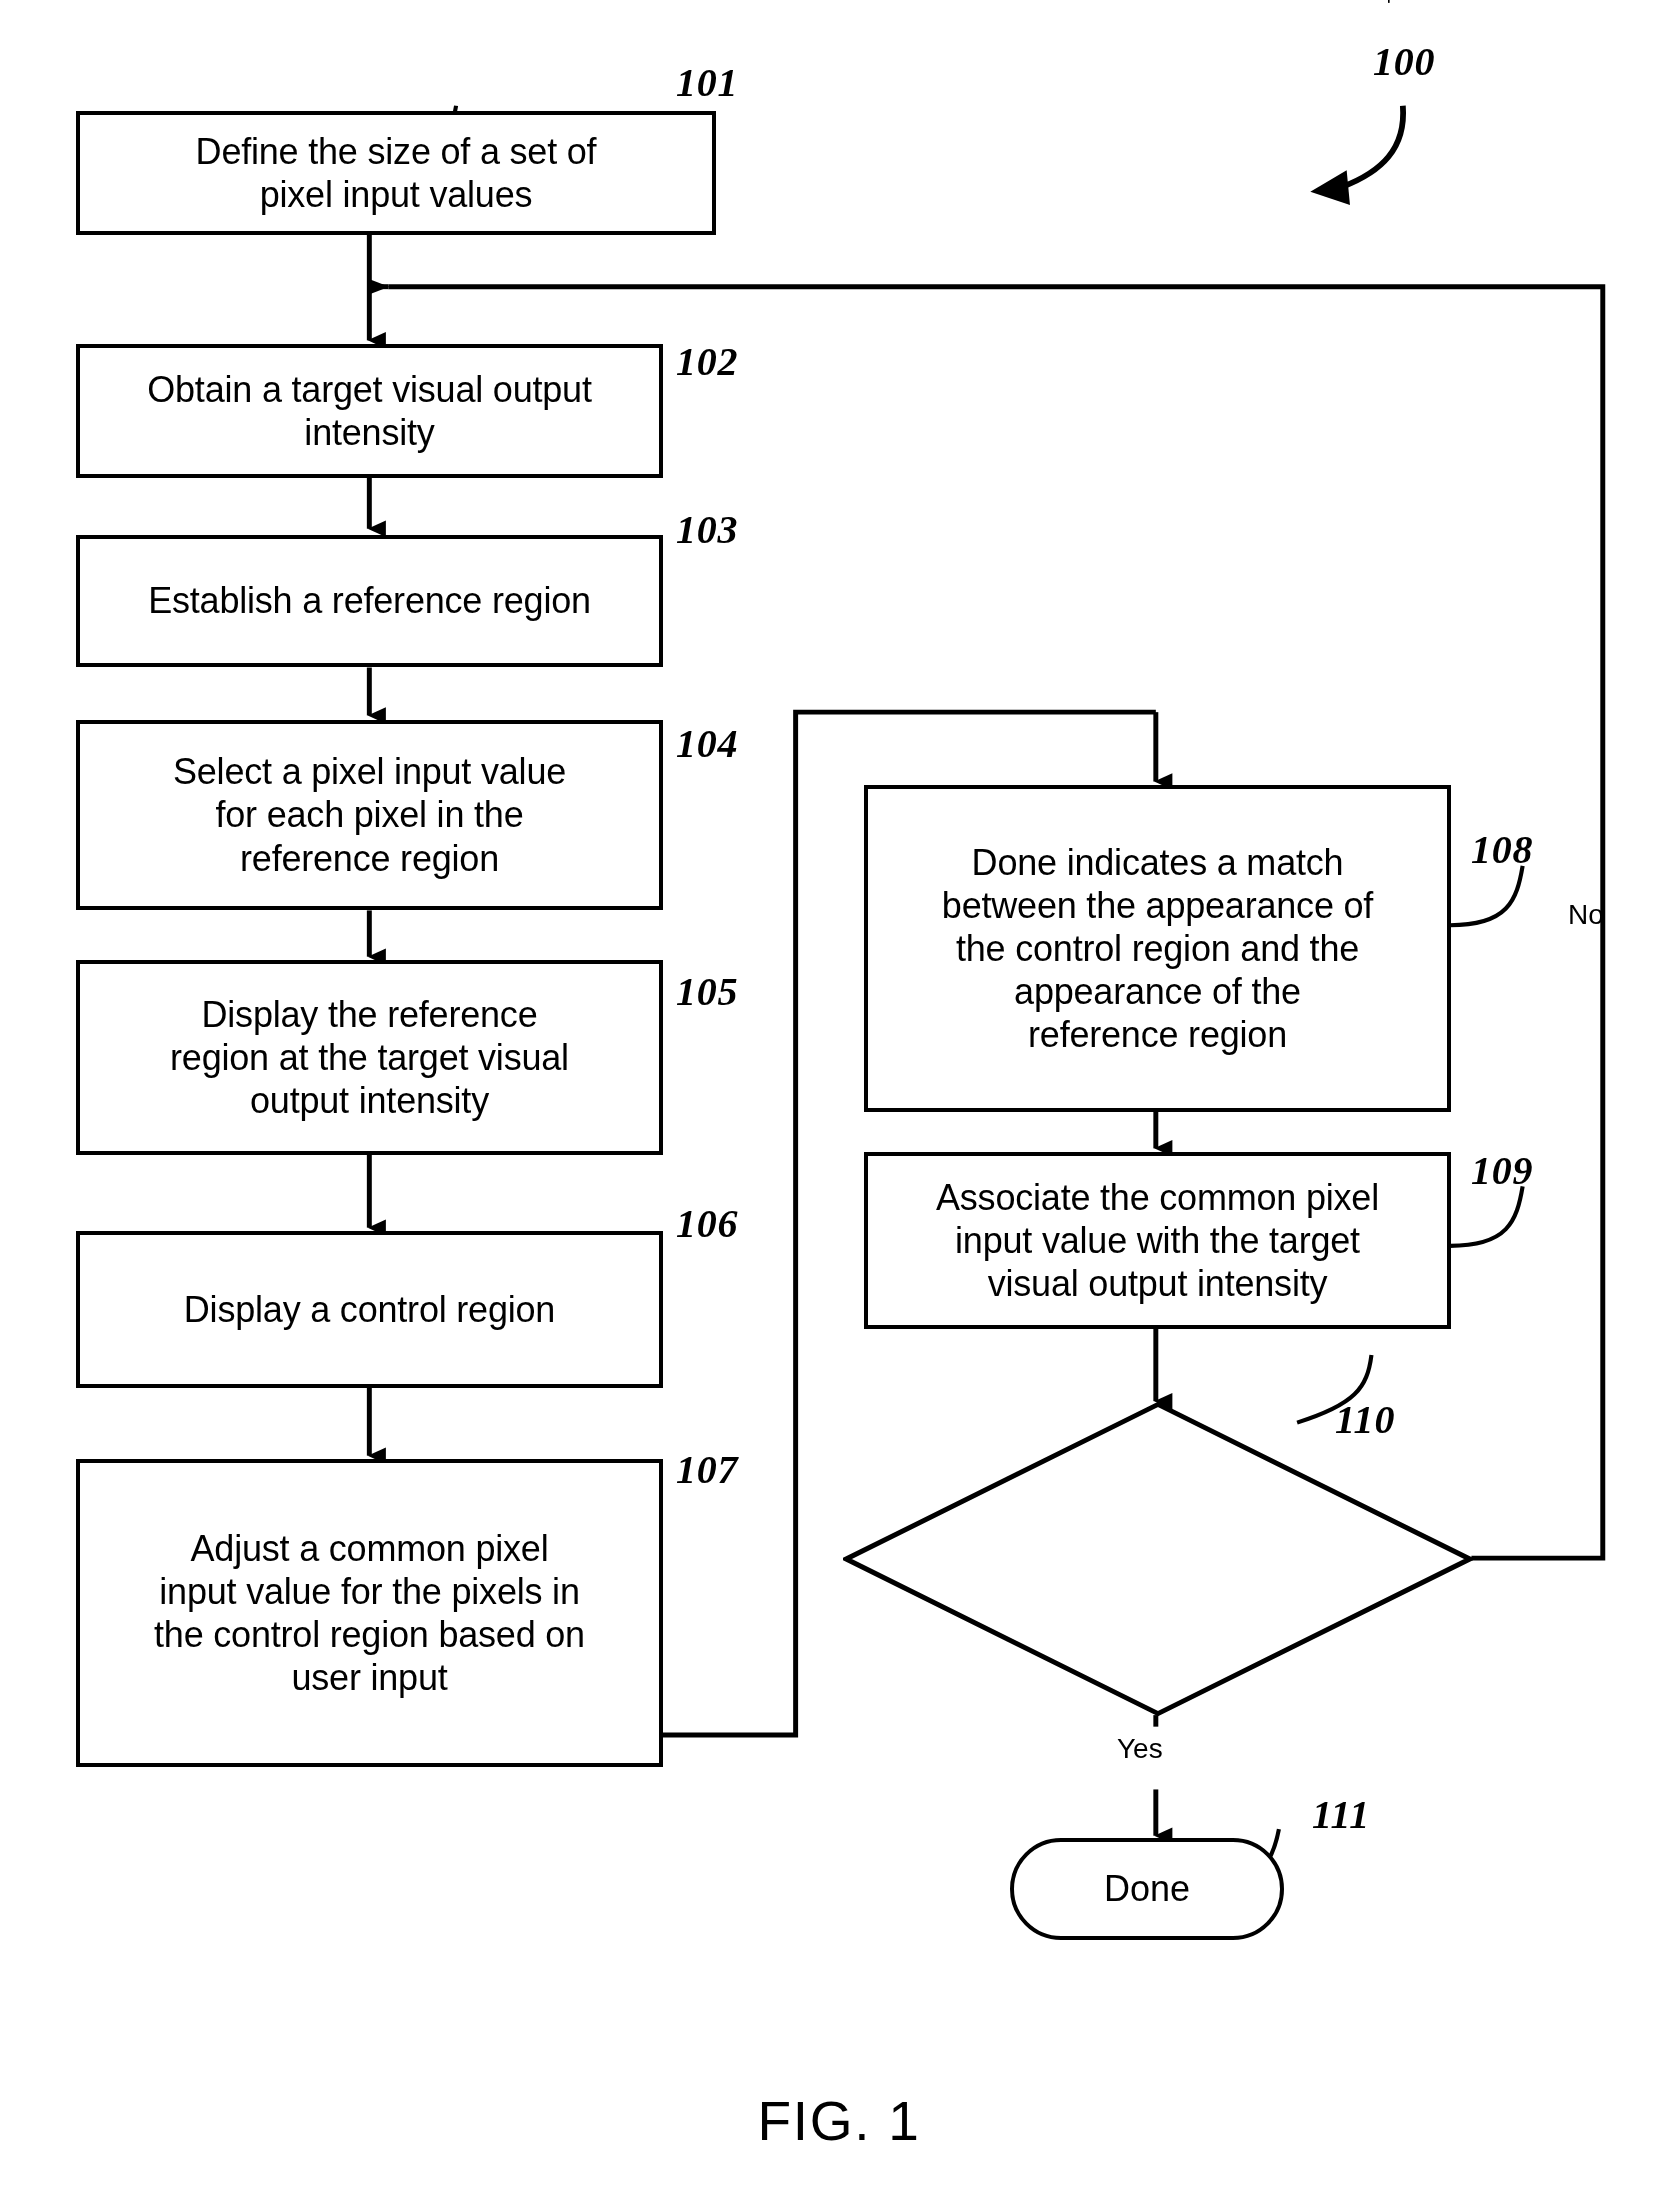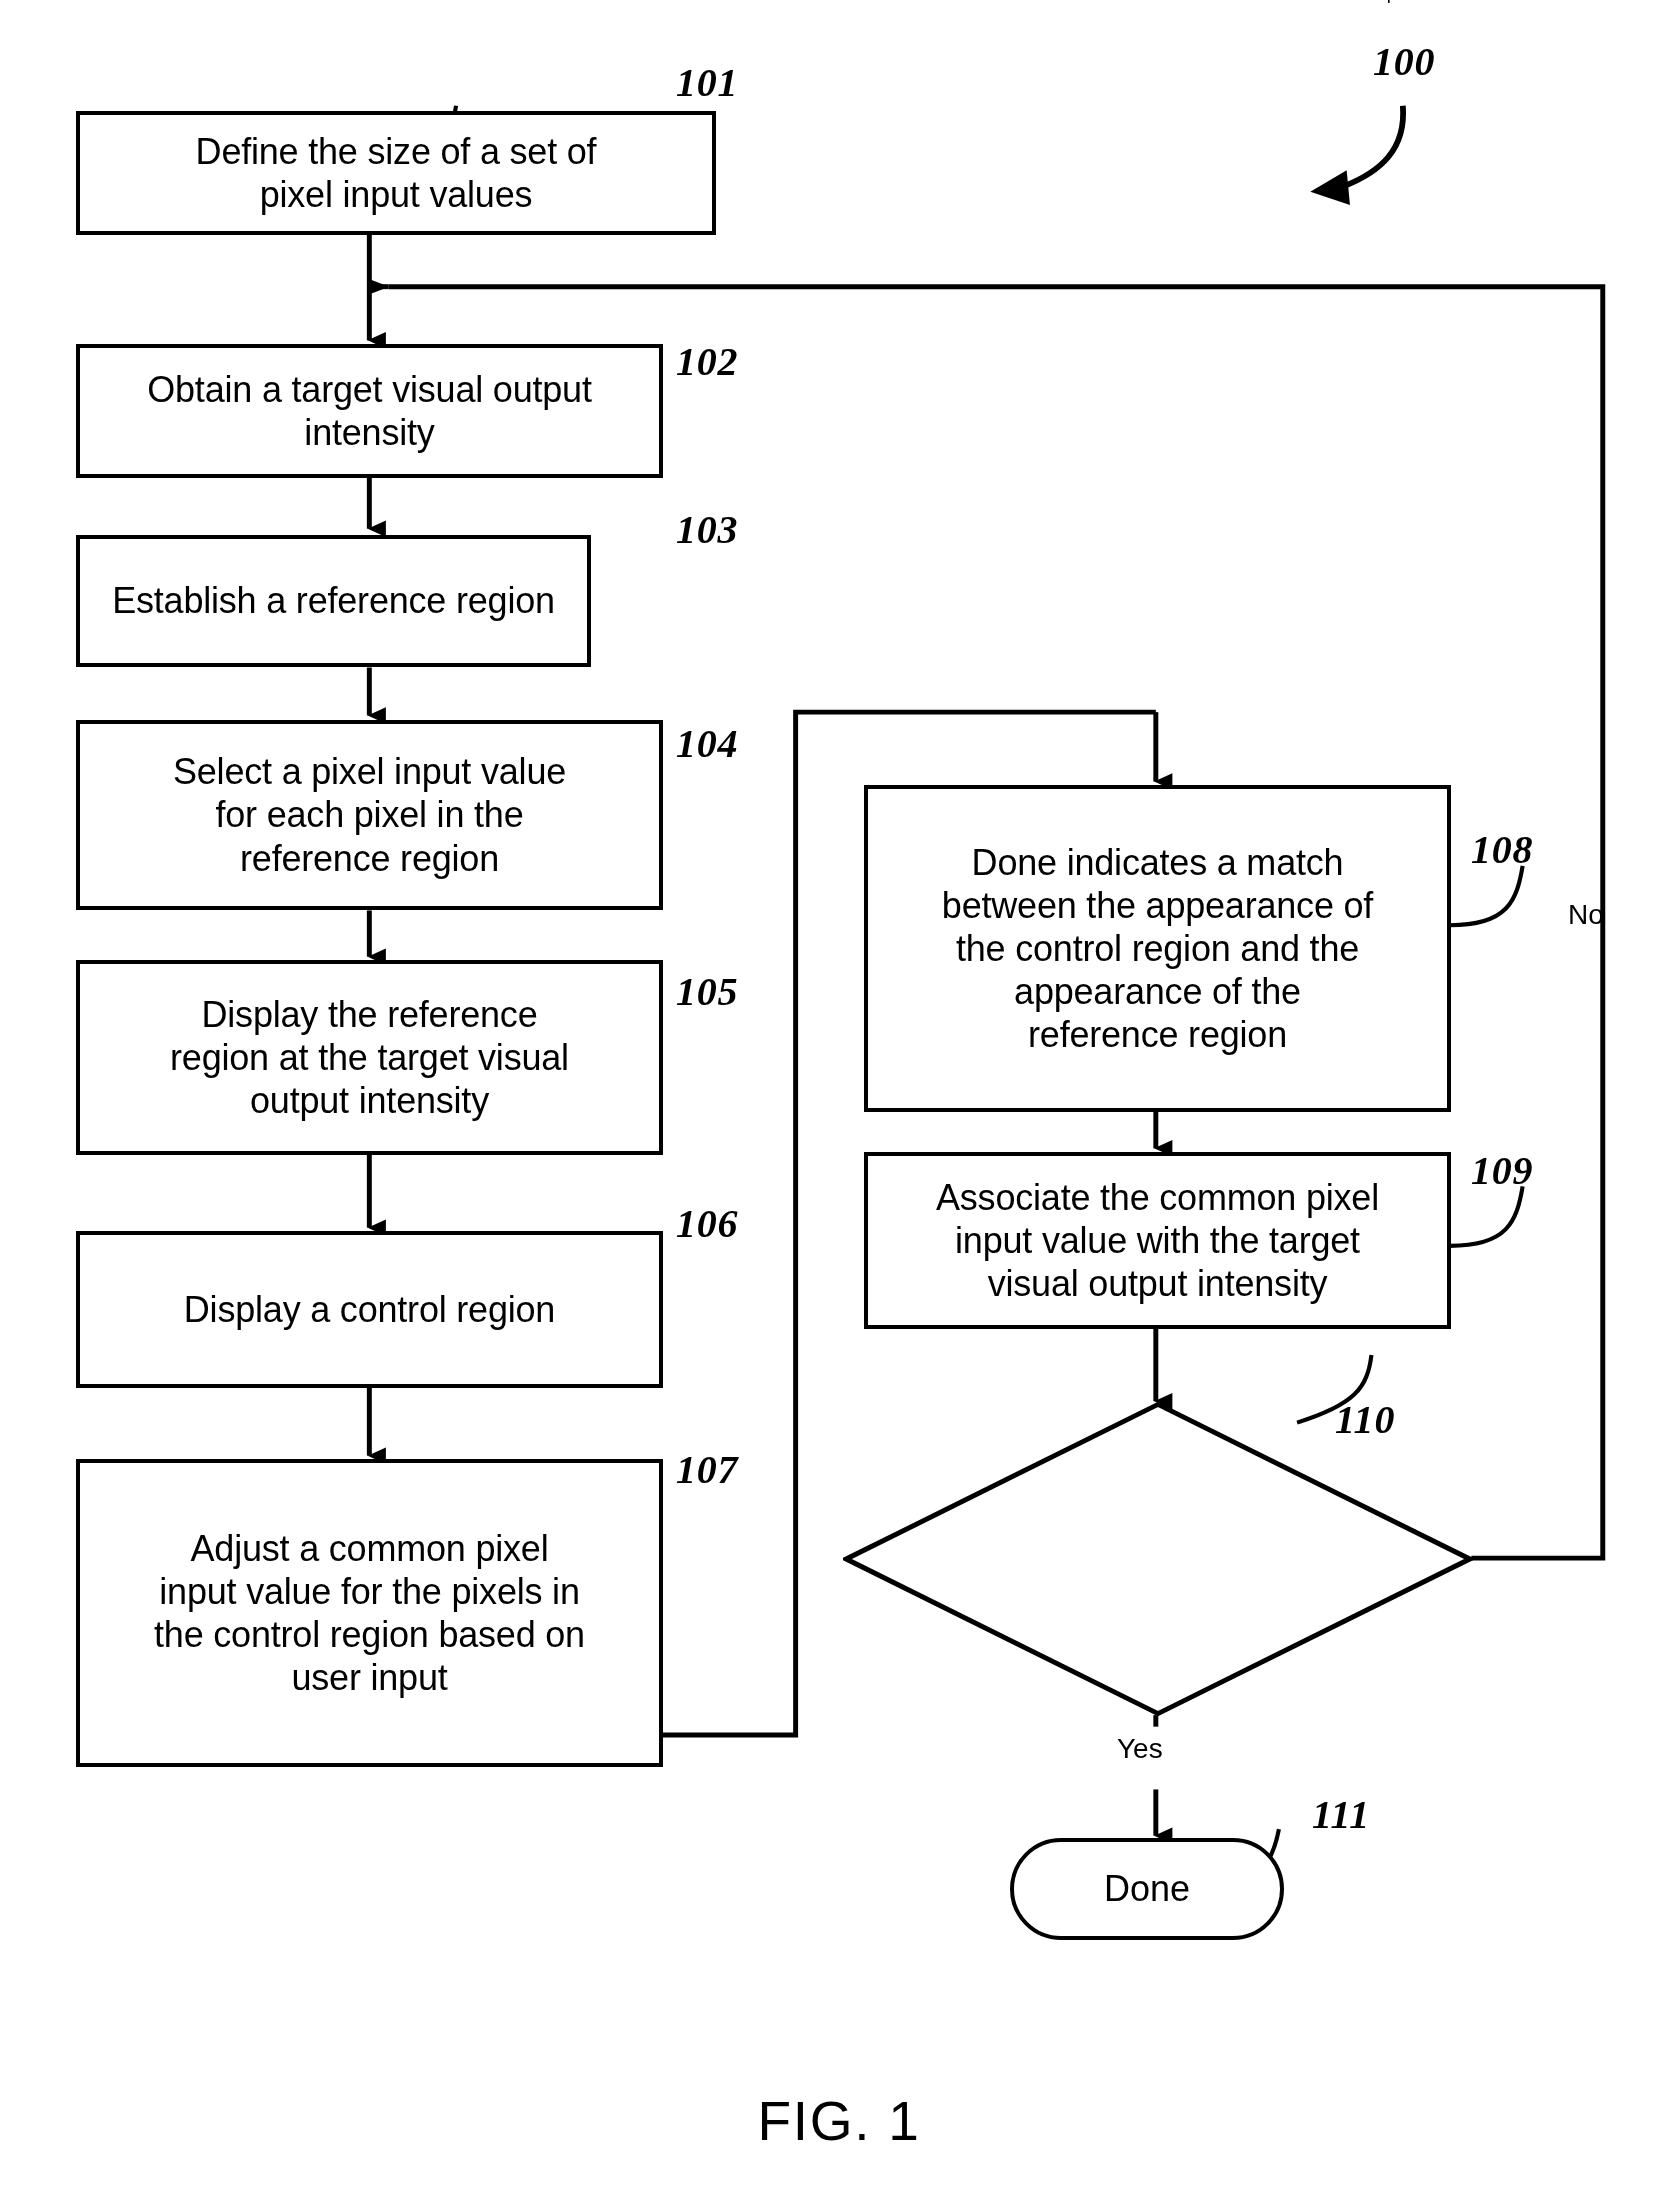--- a/index.html
+++ b/index.html
@@ -184,21 +184,21 @@
 pixel input values</span>
   </div>
   <div class="refnum" style="left:676px; top:59px;">101</div>
 
   <div class="node" style="left:76px; top:344px; width:587px; height:134px;">
     <span class="node-text">Obtain a target visual output
 intensity</span>
   </div>
   <div class="refnum" style="left:676px; top:306px;margin-top:32px;">102</div>
 
-  <div class="node" style="left:76px; top:535px; width:515px; height:132px;">
+  <div class="node" style="left:76px; top:535px; width:587px; height:132px;">
     <span class="node-text">Establish a reference region</span>
   </div>
   <div class="refnum" style="left:676px; top:506px;">103</div>
 
   <div class="node" style="left:76px; top:720px; width:587px; height:190px;">
     <span class="node-text">Select a pixel input value
 for each pixel in the
 reference region</span>
   </div>
   <div class="refnum" style="left:676px; top:720px;">104</div>

